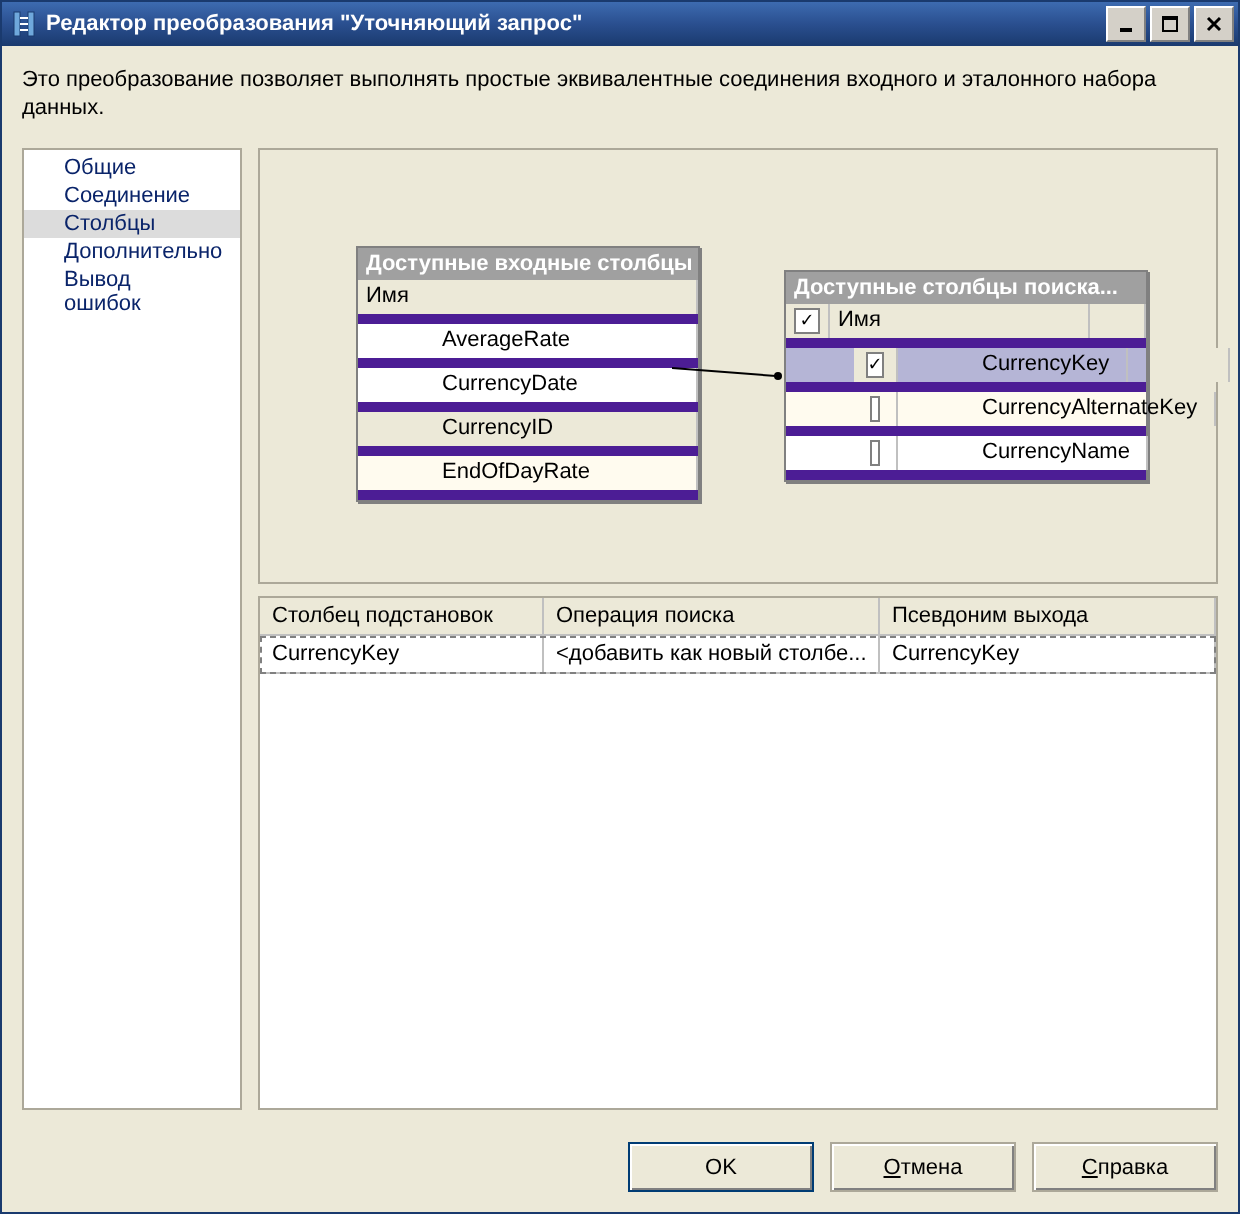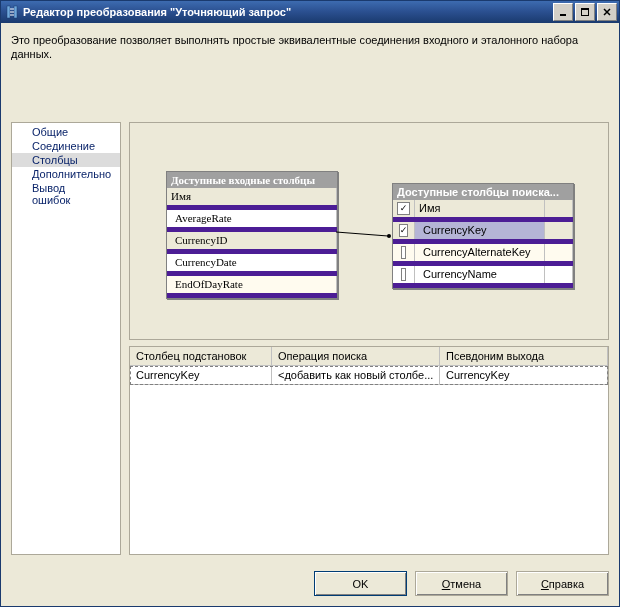--- a/index.html
+++ b/index.html
@@ -55,21 +55,20 @@
     font-weight: bold;
     font-size: 10px;
     line-height: 1;
   }
   .body-area {
     flex: 1;
     padding: 10px 10px 8px 10px;
     display: flex;
     flex-direction: column;
     box-sizing: border-box;
-    gap: 48px;
   }
   .description {
     color: #000;
     font-size: 11px;
     line-height: 1.3;
     margin-bottom: 12px;
   }
   .main-row {
     flex: 1;
     display: flex;
@@ -139,41 +138,42 @@
     align-items: center;
     box-sizing: border-box;
   }
   .col-grid .cell {
     border-right: 1px solid #c0c0c0;
     padding: 0 8px;
     height: 100%;
     display: flex;
     align-items: center;
     box-sizing: border-box;
+    margin-left: 34px;
   }
   .chk-cell {
     width: 22px;
     justify-content: center;
     padding: 0;
   }
   .chk {
     width: 11px;
     height: 11px;
     border: 1px solid #808080;
     background: #fff;
     display: inline-flex;
     align-items: center;
     justify-content: center;
     font-size: 9px;
     line-height: 1;
     color: #000;
   }
   .name-cell-input { flex: 1; }
   .name-cell-lookup { width: 130px; }
-  .input-box { left: 36px; top: 48px; width: 170px; font-family: Liberation Serif, serif; }
+  .input-box { left: 48px; top: 48px; width: 170px; }
   .lookup-box { left: 262px; top: 60px; width: 180px; }
   .row.sel-input { background: #ece9d8; }
   .row.sel-lookup { background: #b5b5d6; }
   .row.alt { background: #fffbef; }
 
   .connector {
     position: absolute;
     pointer-events: none;
   }
 
@@ -287,25 +287,25 @@
 
           <div class="col-box input-box">
             <div class="col-box-header">Доступные входные столбцы</div>
             <div class="col-grid">
               <div class="hdr-row">
                 <div class="hdr-cell name-cell-input">Имя</div>
               </div>
               <div class="row">
                 <div class="cell name-cell-input">AverageRate</div>
               </div>
+              <div class="row">
+                <div class="cell name-cell-input">CurrencyDate</div>
+              </div>
               <div class="row sel-input">
                 <div class="cell name-cell-input">CurrencyID</div>
-              </div>
-              <div class="row">
-                <div class="cell name-cell-input">CurrencyDate</div>
               </div>
               <div class="row alt">
                 <div class="cell name-cell-input">EndOfDayRate</div>
               </div>
             </div>
           </div>
 
           <div class="col-box lookup-box">
             <div class="col-box-header">Доступные столбцы поиска...</div>
             <div class="col-grid">

